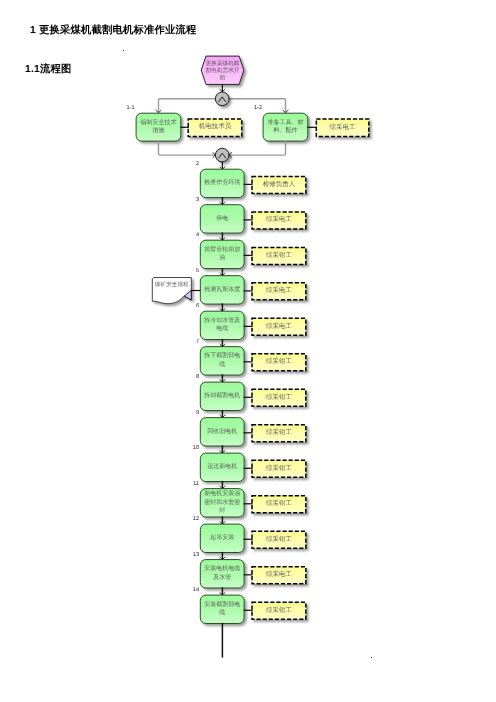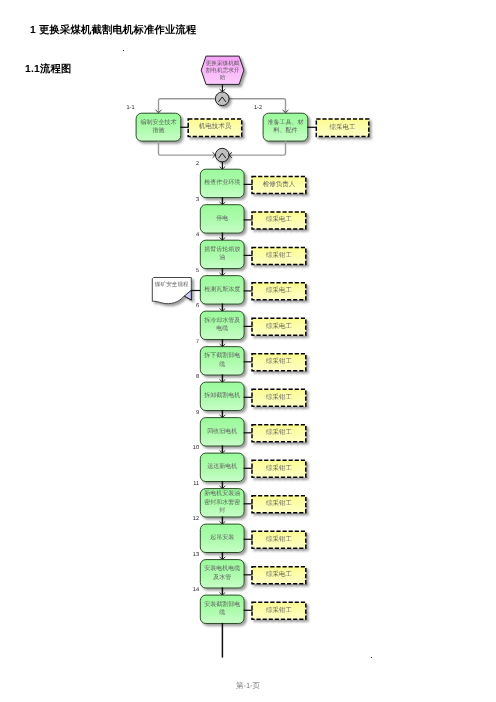--- a/index.html
+++ b/index.html
@@ -245,14 +245,13 @@
   <div class="lbl" style="left:254.0px;top:532.3000000000001px;width:49.8px;height:15.0px;font-size:6.5px;line-height:8.4px;color:#5e5e5e;">综采钳工</div>
   <div class="num" style="left:183px;top:516.3px;">12</div>
   <div class="lbl" style="left:202.3px;top:560.59px;width:39.8px;height:26.4px;font-size:6.0px;line-height:8.4px;color:#5e5e5e;">安装电机电缆及水管</div>
   <div class="lbl" style="left:254.0px;top:567.7900000000001px;width:49.8px;height:15.0px;font-size:6.5px;line-height:8.4px;color:#5e5e5e;">综采电工</div>
   <div class="num" style="left:183px;top:551.8px;">13</div>
   <div class="lbl" style="left:202.3px;top:596.0799999999999px;width:39.8px;height:26.4px;font-size:6.0px;line-height:8.4px;color:#5e5e5e;">安装截割部电缆</div>
   <div class="lbl" style="left:254.0px;top:603.28px;width:49.8px;height:15.0px;font-size:6.5px;line-height:8.4px;color:#5e5e5e;">综采钳工</div>
   <div class="num" style="left:183px;top:587.3px;">14</div>
   <div class="dot" style="left:122.8px;top:49.9px;"></div>
   <div class="dot" style="left:370.9px;top:656.9px;"></div>
-  <div class="footer">第-1-页</div>
 </div>
 
 </body></html>

